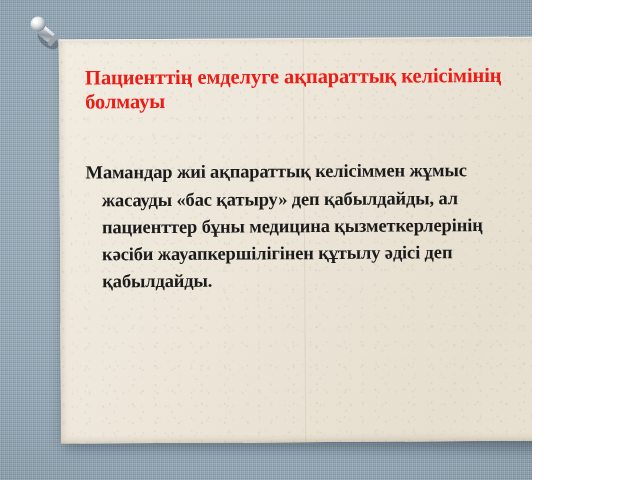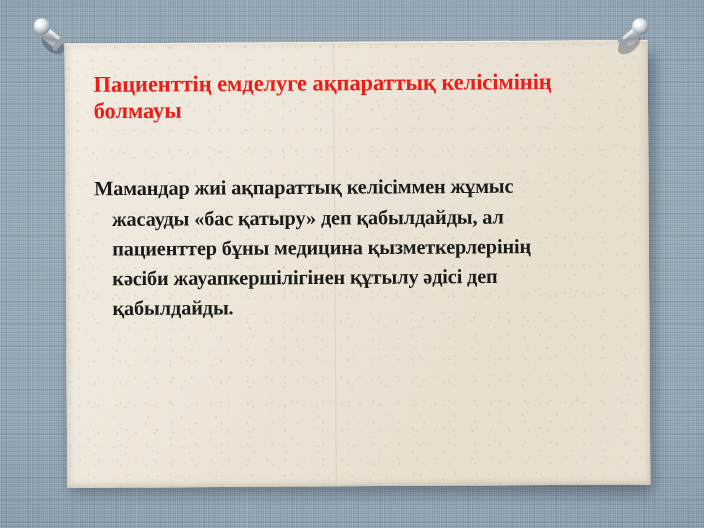--- a/index.html
+++ b/index.html
@@ -9,21 +9,21 @@
   body {
     width: 640px;
     height: 480px;
     overflow: hidden;
     font-family: "Liberation Serif", "DejaVu Serif", serif;
   }
 
   
   .slide {
     position: relative;
-    width: 640px;
+    width: 532px;
     height: 480px;
     background-color: #93a7b6;
     overflow: hidden;
   }
   
   .slide-bg {
     position: absolute;
     inset: 0;
     background-color: #93a7b6;
     background-image:

